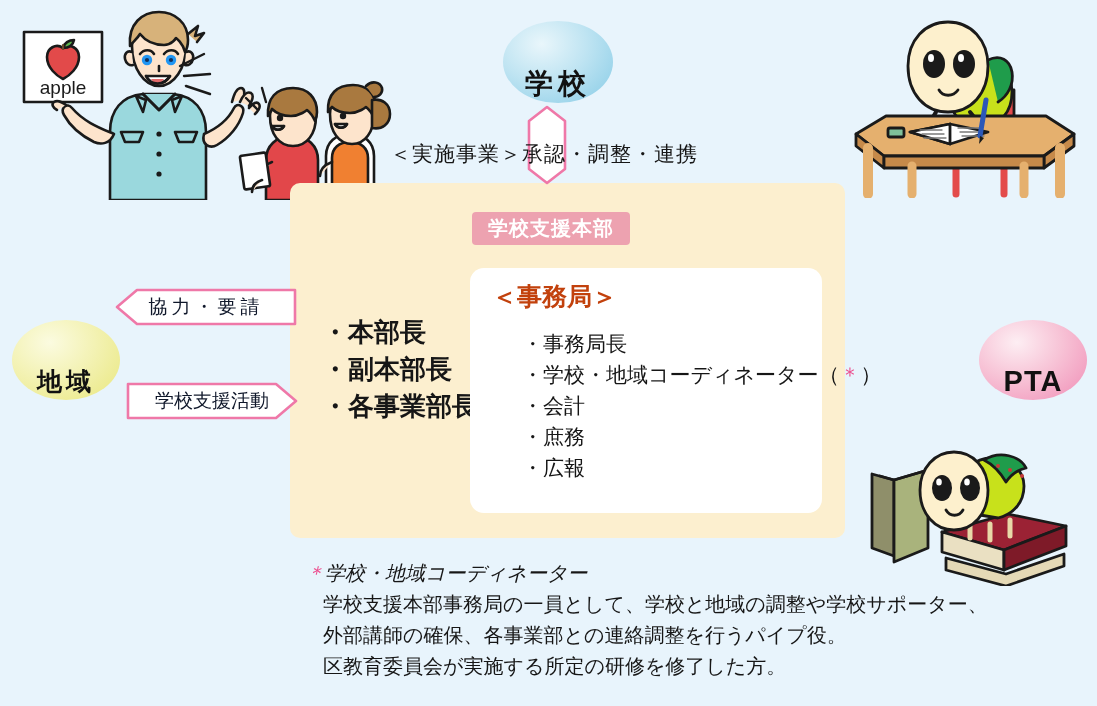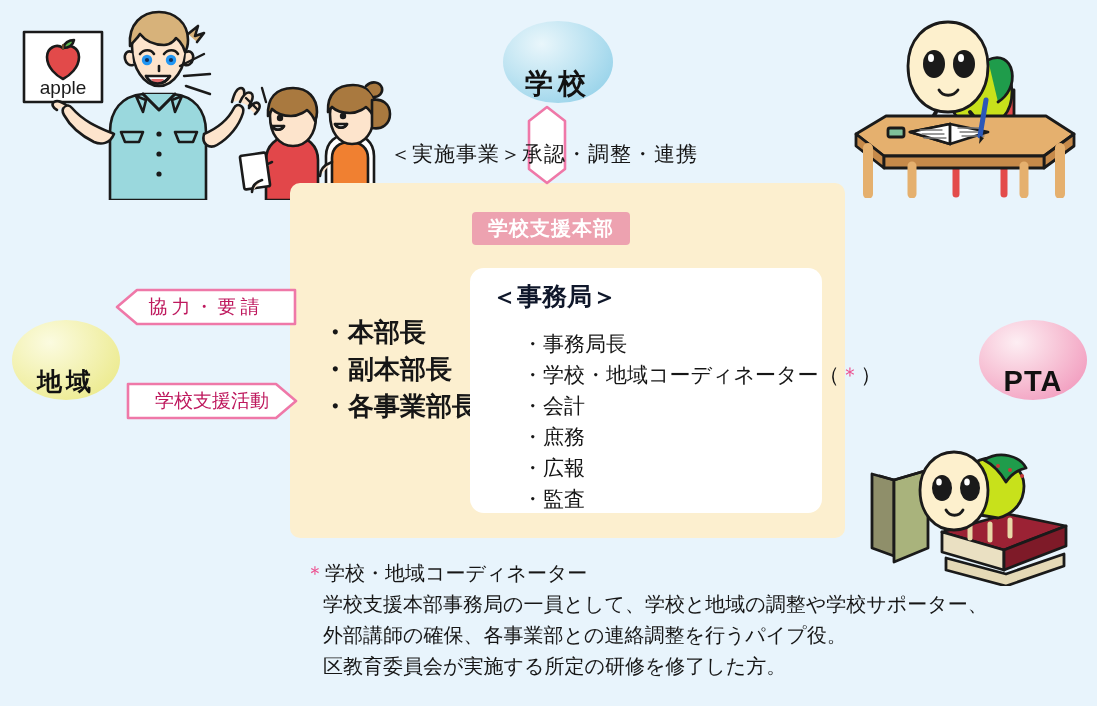--- a/index.html
+++ b/index.html
@@ -35,21 +35,21 @@
     left: 470px; top: 268px;
     width: 352px; height: 245px;
     background: #ffffff;
     border-radius: 14px;
   }
   .inner-title {
     position: absolute;
     left: 22px; top: 12px;
     font-size: 25px;
     font-weight: 700;
-    color: #0f172a;
+    color: #c2410c;
     letter-spacing: 0px;
     white-space: nowrap;
   }
   .inner-list {
     position: absolute;
     left: 44px; top: 52px;
     margin: 8px; padding: 0;
     list-style: none;
   }
   .inner-list li {
@@ -131,21 +131,21 @@
     justify-content: center;
   }
   .banner .banner-fill {
     position: absolute;
     left: 0; top: 0;
     width: 100%; height: 100%;
   }
   .banner span {
     position: relative;
     font-size: 19px;
-    color: #be185d;
+    color: #0f172a;
     white-space: nowrap;
     font-weight: 500;
   }
   .bn-kyoryoku { left: 115px; top: 288px; width: 182px; height: 38px; }
   .bn-kyoryoku span { letter-spacing: 4px; }
   .bn-shien    { left: 126px; top: 382px; width: 172px; height: 38px; }
   .bn-renkei   { left: 849px; top: 343px; width: 133px; height: 38px; }
 
   
   .v-arrow { left: 525px; top: 105px; width: 44px; height: 80px; }
@@ -165,21 +165,21 @@
     left: 305px; top: 558px;
     width: 760px;
   }
   .footnote .fn-line {
     font-size: 20px;
     color: #161616;
     line-height: 31px;
     white-space: nowrap;
     font-weight: 500;
   }
-  .footnote .fn-head { text-indent: 0; }
+  .footnote .fn-head { text-indent: 0; font-style: italic; }
   .footnote .fn-body { padding-left: 18px; }
   .fn-star { color: #ec4f8f; }
 
   
   .illus { pointer-events: none; }
   .ill-teacher { left: 4px;   top: 4px;   width: 390px; height: 196px; }
   .ill-desk    { left: 838px; top: 8px;   width: 252px; height: 190px; }
   .ill-books   { left: 858px; top: 438px; width: 230px; height: 148px; }
 </style>
 </head>
@@ -374,21 +374,20 @@
   </ul>
 
   <div class="abs inner-box">
     <div class="inner-title">＜事務局＞</div>
     <ul class="inner-list">
       <li>・事務局長</li>
       <li><span>・学校・地域コーディネーター（<span class="star-mark">＊</span>）</span></li>
       <li>・会計</li>
       <li>・庶務</li>
       <li>・広報</li>
-      <li>・監査</li>
     </ul>
   </div>
 
   <div class="abs ellipse ell-school">
     <span>学校</span>
   </div>
   <div class="abs ellipse ell-area">
     <span>地域</span>
   </div>
   <div class="abs ellipse ell-pta">

